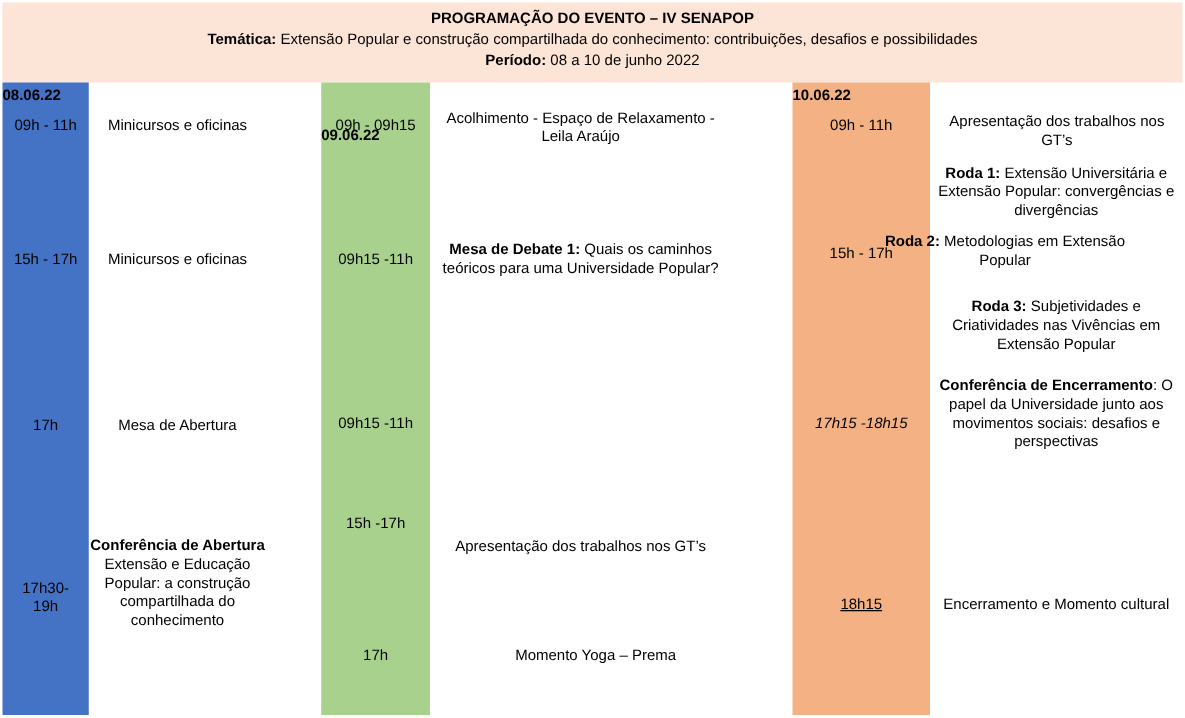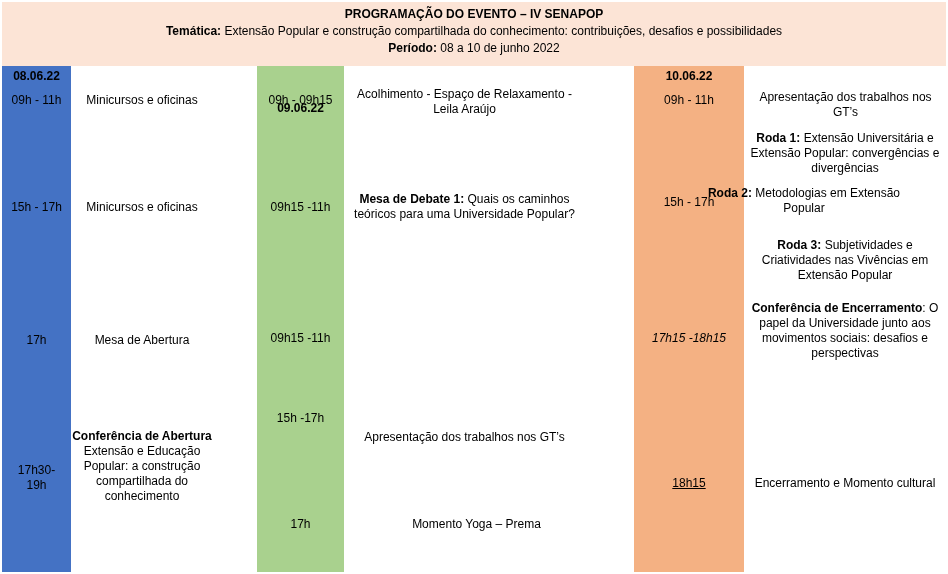--- a/index.html
+++ b/index.html
@@ -13,21 +13,21 @@
   }
   .banner{
     position:absolute;left:2px;top:2px;width:944px;height:64px;
     text-align:center;padding-top:5px;box-sizing:border-box;
   }
   .banner .row{margin:0 0 2px 0;}
   .banner .title{font-weight:bold;}
   .bar{position:absolute;top:66px;height:506px;}
   .date{
     position:absolute;top:69px;height:16px;
-    font-weight:bold;text-align:center;
+    font-weight:bold;
   }
   .time{position:absolute;text-align:center;}
   .desc{position:absolute;text-align:center;}
   b{font-weight:bold;}
 </style>
 </head>
 <body>
 
 <div class="board">
 

